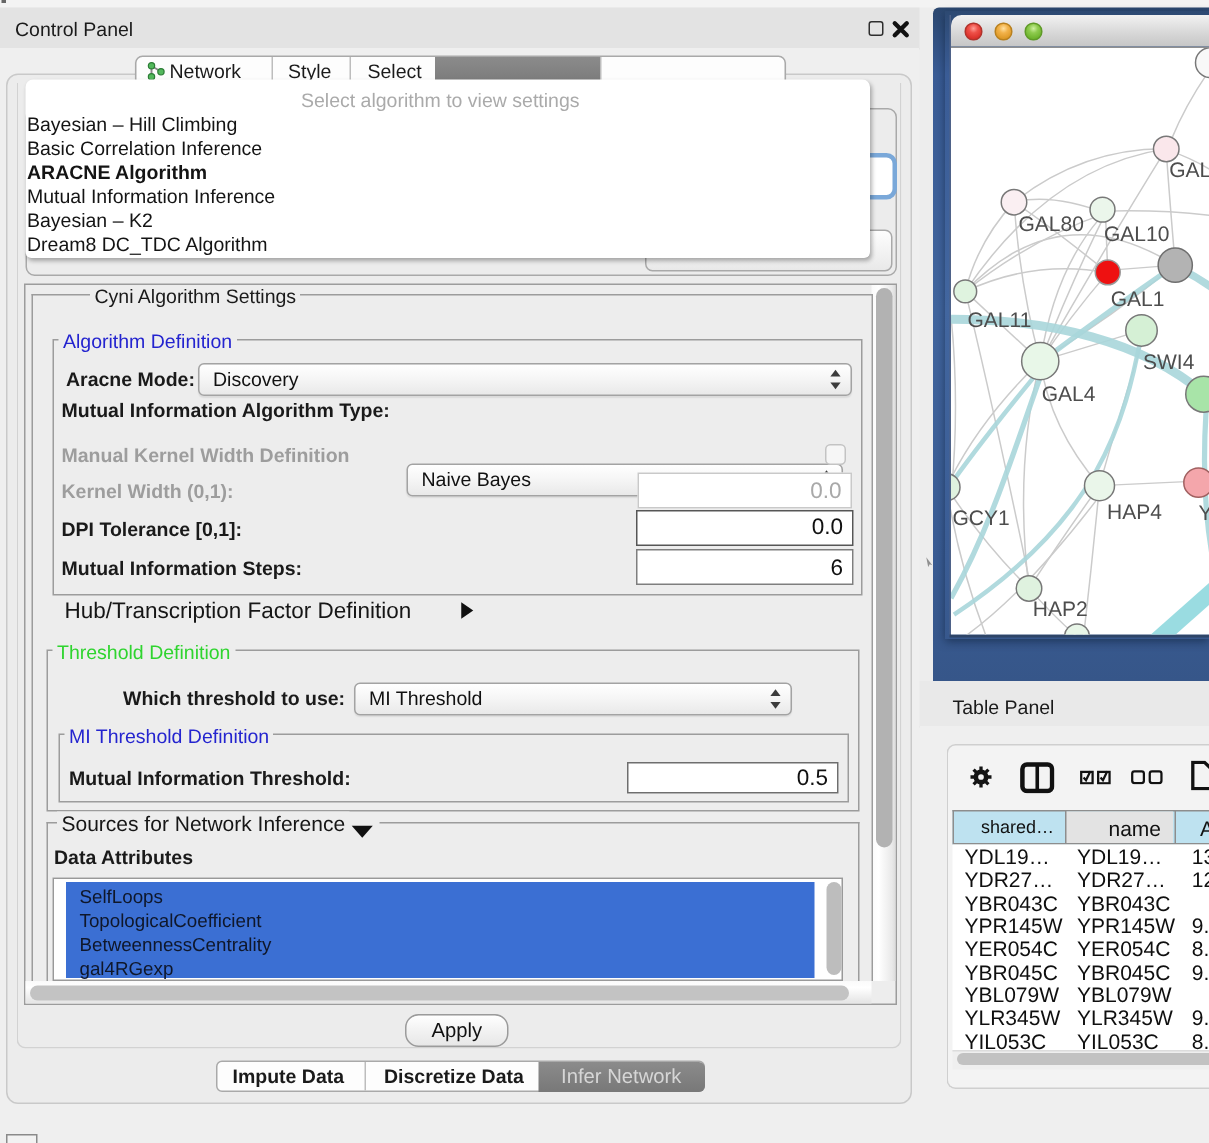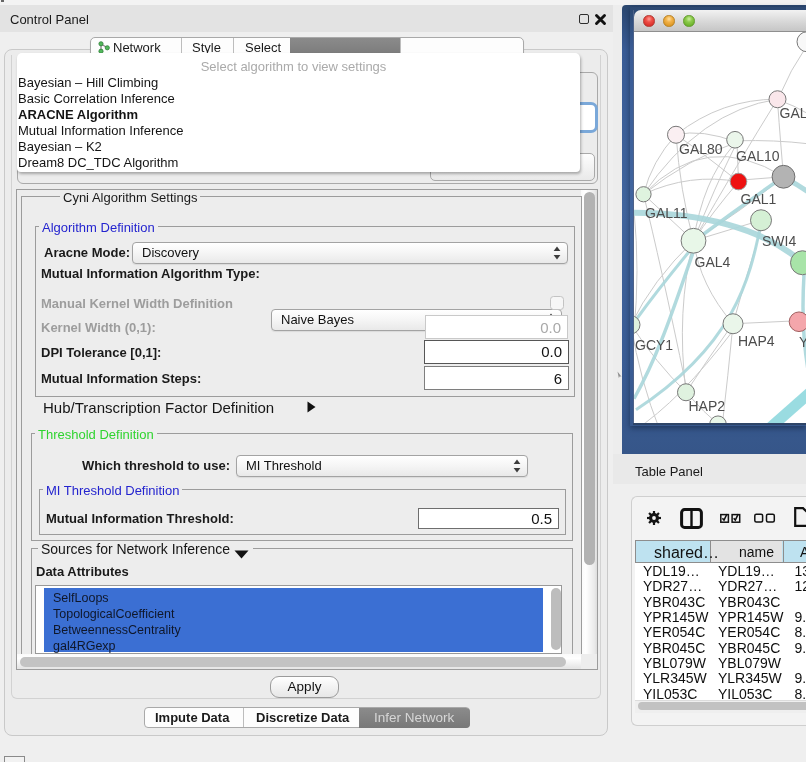--- a/index.html
+++ b/index.html
@@ -304,21 +304,21 @@
 
 <svg class="abs" style="left:794px;top:507px;" width="12" height="20" viewBox="0 0 12 20">
   <path d="M1.2 1.2 L9 1.2 L14 6 L14 18.8 L1.2 18.8 Z" fill="none" stroke="#111" stroke-width="2.2"></path>
 </svg>
 
 <div class="abs" style="left:635px;top:539.5px;width:171px;height:23px;background:#bee2f0;border-top:1px solid #8d8d8d;border-bottom:1px solid #8d8d8d;box-sizing:border-box;"></div>
 <div class="abs" style="left:709.7px;top:540.5px;width:72.7px;height:21px;background:#e3e3e3;"></div>
 <div class="abs" style="left:634.5px;top:540px;width:1px;height:22px;background:#8d8d8d;"></div>
 <div class="abs" style="left:709.5px;top:540px;width:1px;height:22px;background:#8d8d8d;"></div>
 <div class="abs" style="left:782.5px;top:540px;width:1px;height:22px;background:#8d8d8d;"></div>
-<div class="abs" style="left:654px;top:544px;font-size:16px;color:#111;">shared…</div>
+<div class="abs" style="left:654px;top:544px;font-size:12px;color:#111;">shared…</div>
 <div class="abs" style="left:739px;top:544px;font-size:14px;color:#111;">name</div>
 <div class="abs" style="left:800px;top:544px;font-size:14px;color:#111;">A</div>
 
 <div class="abs" style="left:635px;top:562.5px;width:171px;height:137px;background:#ffffff;overflow:hidden;">
   <div style="position:absolute;left:8px;top:1.5px;font-size:14px;color:#0f0f0f;line-height:15.35px;">YDL19…<br>YDR27…<br>YBR043C<br>YPR145W<br>YER054C<br>YBR045C<br>YBL079W<br>YLR345W<br>YIL053C</div>
   <div style="position:absolute;left:83px;top:1.5px;font-size:14px;color:#0f0f0f;line-height:15.35px;">YDL19…<br>YDR27…<br>YBR043C<br>YPR145W<br>YER054C<br>YBR045C<br>YBL079W<br>YLR345W<br>YIL053C</div>
   <div style="position:absolute;left:159.5px;top:1.5px;font-size:14px;color:#0f0f0f;line-height:15.35px;">13<br>12<br><br>9.<br>8.<br>9.<br><br>9.<br>8.</div>
 </div>
 
 <div class="abs" style="left:635px;top:700px;width:171px;height:11.5px;background:#efefef;border-top:1px solid #dcdcdc;"></div>

